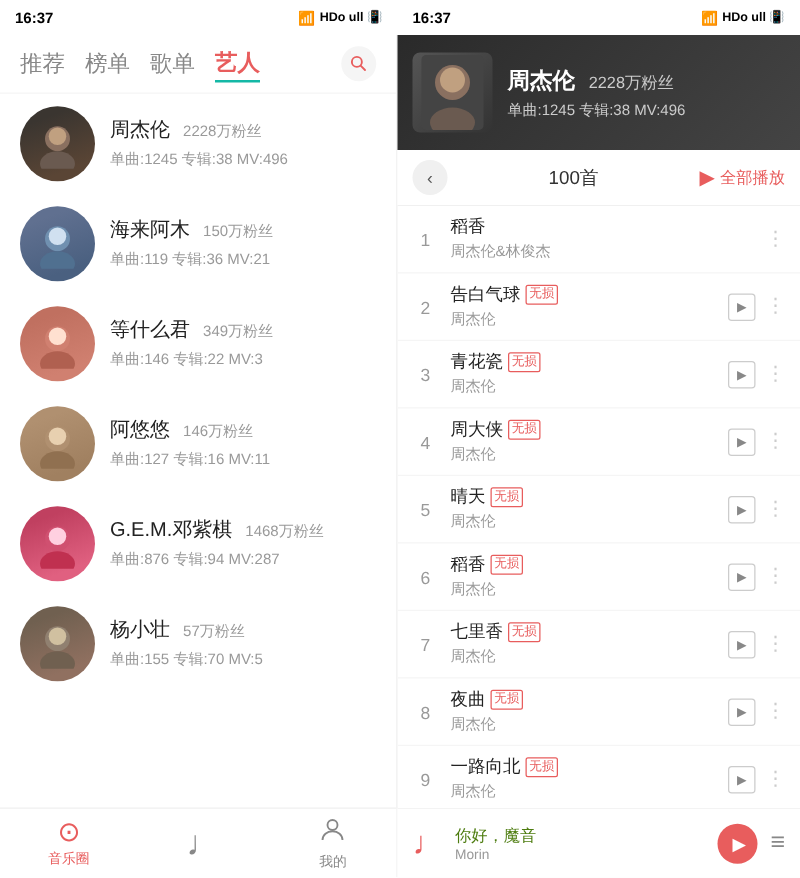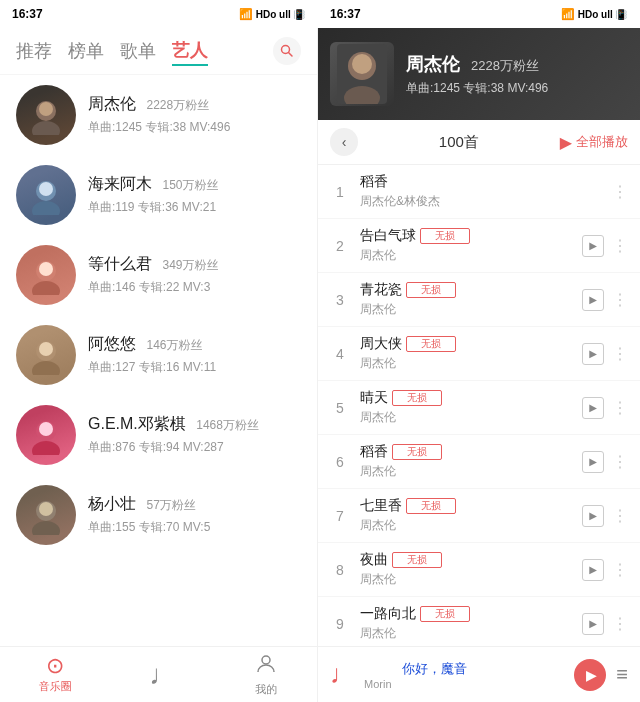--- a/index.html
+++ b/index.html
@@ -236,21 +236,21 @@
     .song-title {
       font-size: 14px;
       color: #222;
       font-weight: 500;
     }
     .tag-wuxian {
       font-size: 10px;
       color: #e85d5d;
       border: 1px solid #e85d5d;
       border-radius: 2px;
-      padding: 0 14px;
+      padding: 0 2px;
       line-height: 1.4;
     }
     .song-artist {
       font-size: 12px;
       color: #999;
     }
     .song-actions {
       display: flex;
       align-items: center;
       gap: 8px;
@@ -284,23 +284,22 @@
       border-top: 1px solid #f0f0f0;
       gap: 8px;
     }
     .player-logo {
       font-size: 22px;
       color: #e85d5d;
     }
     .player-info { flex: 1; }
     .player-title {
       font-size: 13px;
-      color: #1d4ed8;
+      color: #4d7c0f;
       font-weight: 500;
-      margin-left: 38px;
     }
     .player-subtitle {
       font-size: 11px;
       color: #999;
     }
     .player-controls {
       display: flex;
       align-items: center;
       gap: 10px;
     }

